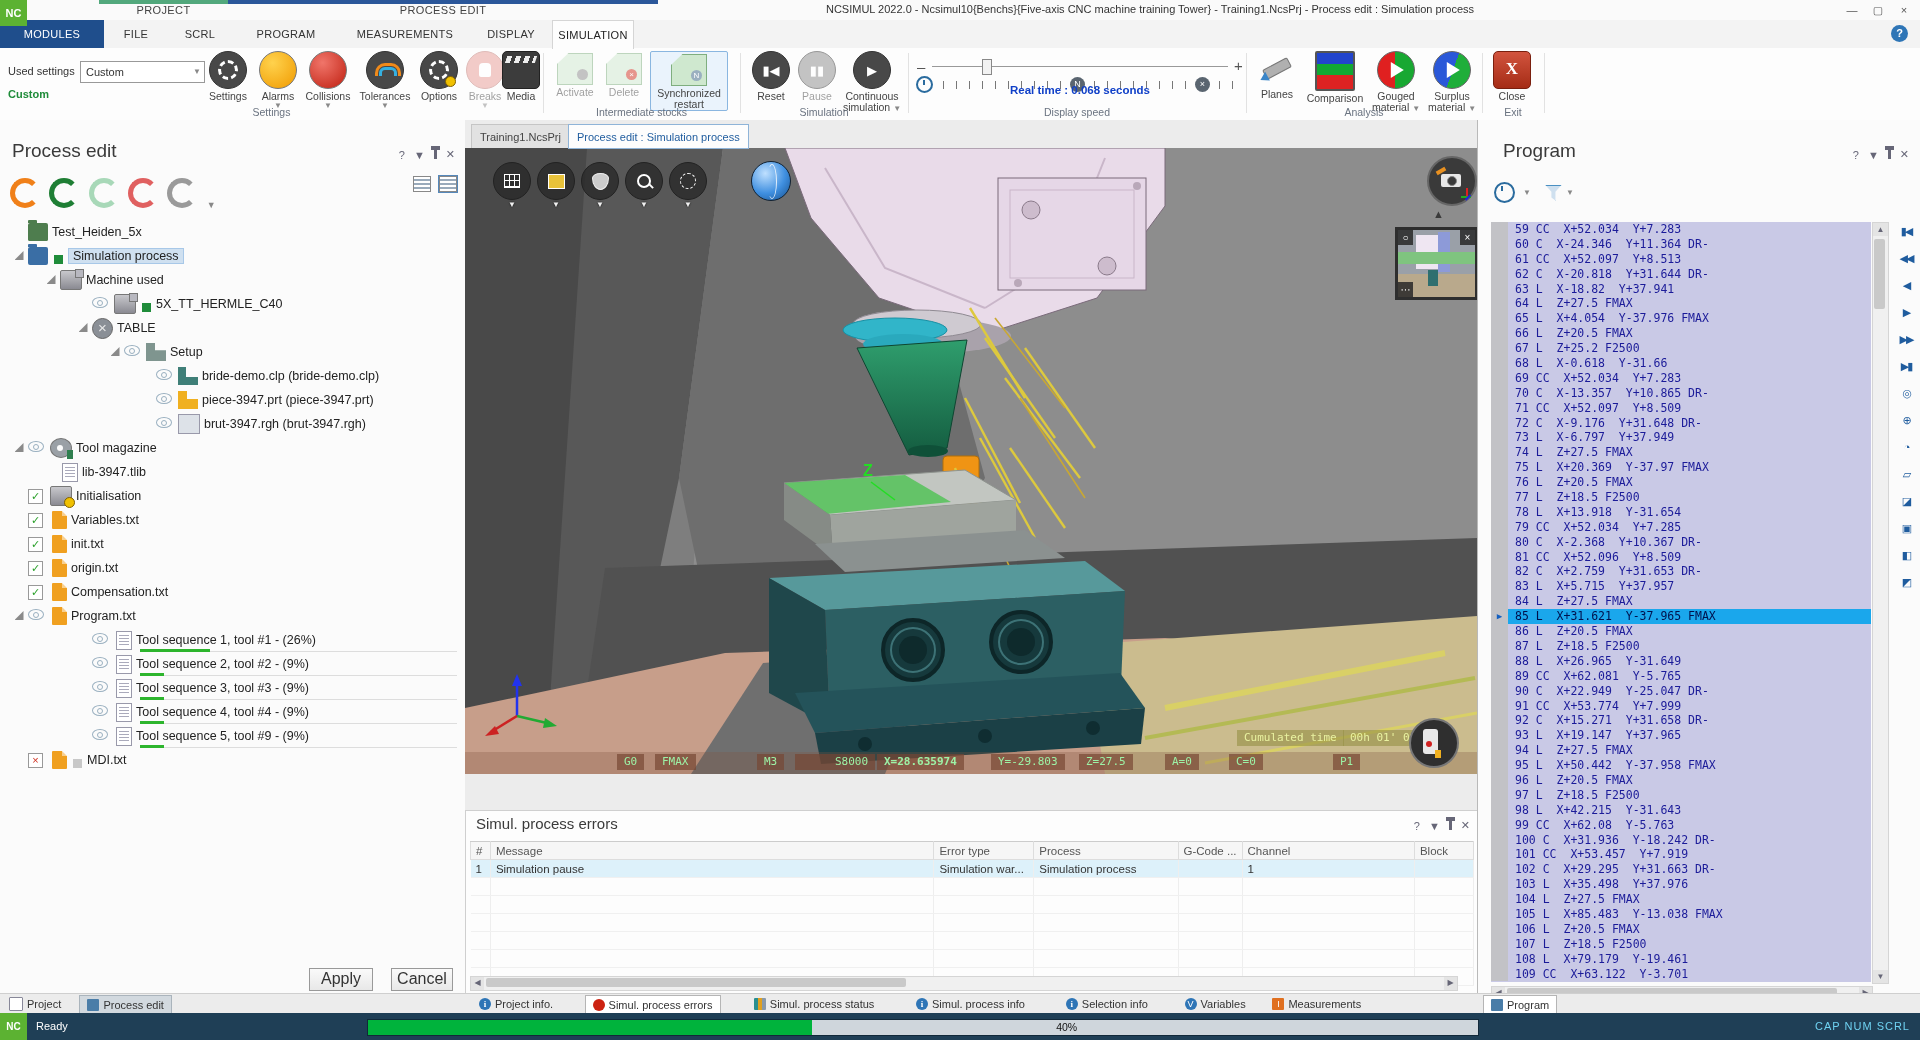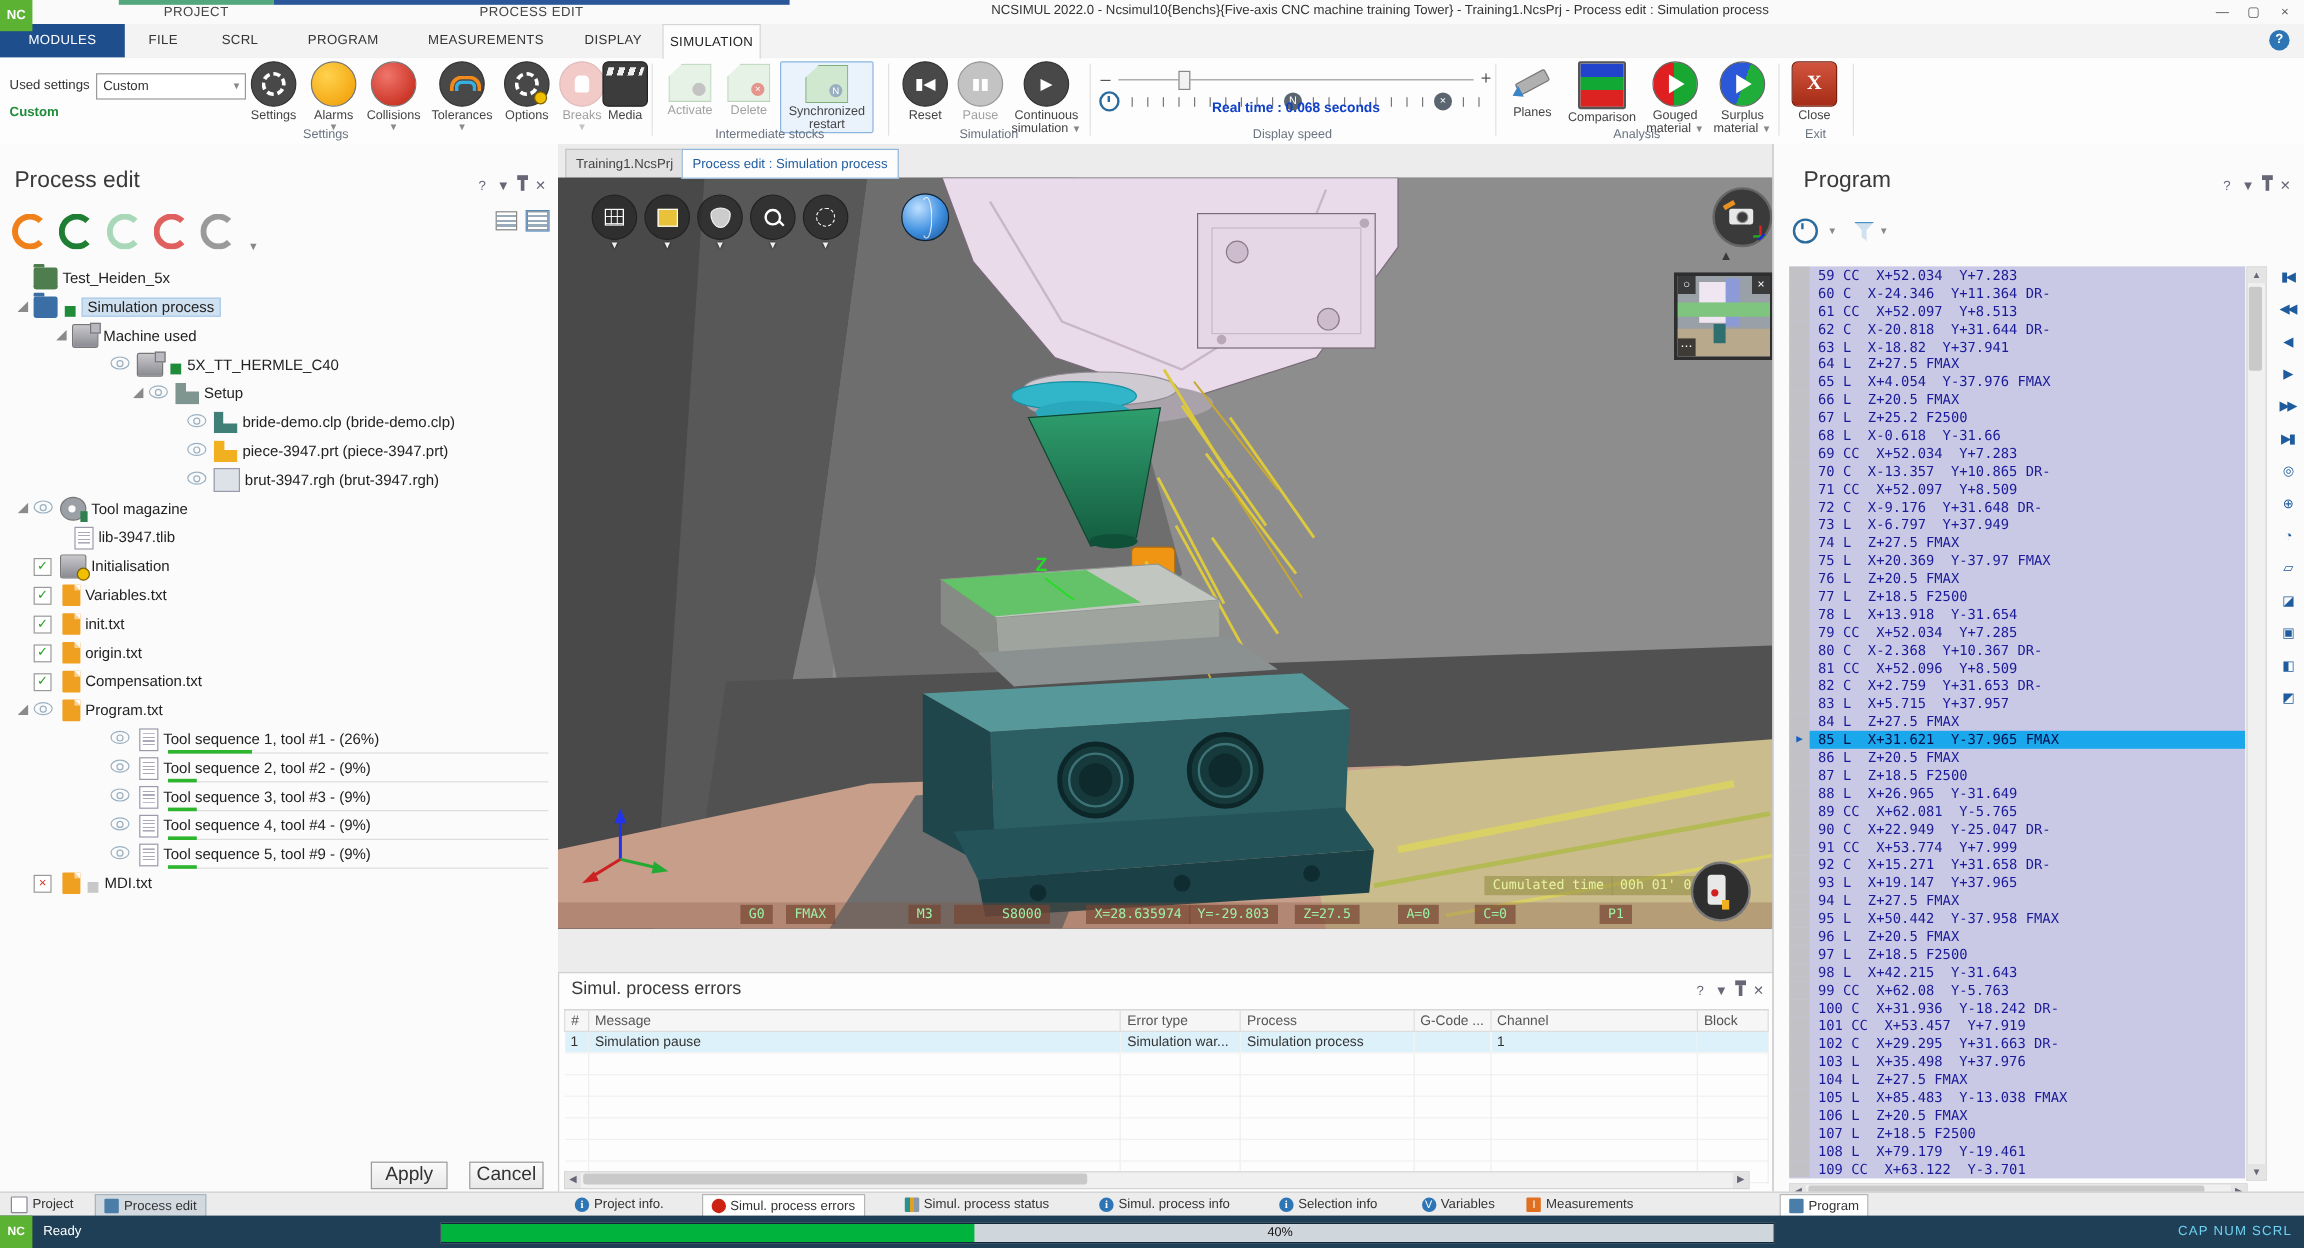--- a/index.html
+++ b/index.html
@@ -446,20 +446,26 @@
           <span class="tico machine"></span>
           <span>Machine used</span>
         </div>
         <div class="trow" style="padding-left: 72px;">
           <span class="slot exp"></span>
           <span class="slot eye"><i></i></span>
           <span class="tico machine"></span>
           <span class="badge green"></span>
           <span>5X_TT_HERMLE_C40</span>
         </div>
+        <div class="trow" style="padding-left: 72px;">
+          <span class="slot exp"><i></i></span>
+          <span class="slot" style="width: 0px;"></span>
+          <span class="tico wheel"></span>
+          <span>TABLE</span>
+        </div>
         <div class="trow" style="padding-left: 104px;">
           <span class="slot exp"><i></i></span>
           <span class="slot eye"><i></i></span>
           <span class="tico clamp-gray"></span>
           <span>Setup</span>
         </div>
         <div class="trow" style="padding-left: 136px;">
           <span class="slot exp"></span>
           <span class="slot eye"><i></i></span>
           <span class="tico clamp-teal"></span>
@@ -717,21 +723,21 @@
         <div class="mmb" style="right:0;top:0;">×</div>
         <div class="mmb" style="left:0;bottom:0;">⋯</div>
       </div>
 
       
       <div id="hudband"></div>
       <div class="hudchip" style="left:152px;">G0</div>
       <div class="hudchip" style="left:190px;">FMAX</div>
       <div class="hudchip" style="left:292px;">M3</div>
       <div class="hudchip" style="left:330px;padding-left:40px;">S8000</div>
-      <div class="hudchip" style="left:440px;">X=28.635974</div>
+      <div class="hudchip" style="left:412px;font-weight:bold;">X=28.635974</div>
       <div class="hudchip" style="left:526px;">Y=-29.803</div>
       <div class="hudchip" style="left:614px;">Z=27.5</div>
       <div class="hudchip" style="left:700px;">A=0</div>
       <div class="hudchip" style="left:764px;">C=0</div>
       <div class="hudchip" style="left:868px;">P1</div>
       <div class="cumchip" style="left:772px;">Cumulated time</div>
       <div class="cumchip" style="left:878px;">00h 01' 00"</div>
       <div id="padbtn">
           <span class="pad"></span>
         </div>

